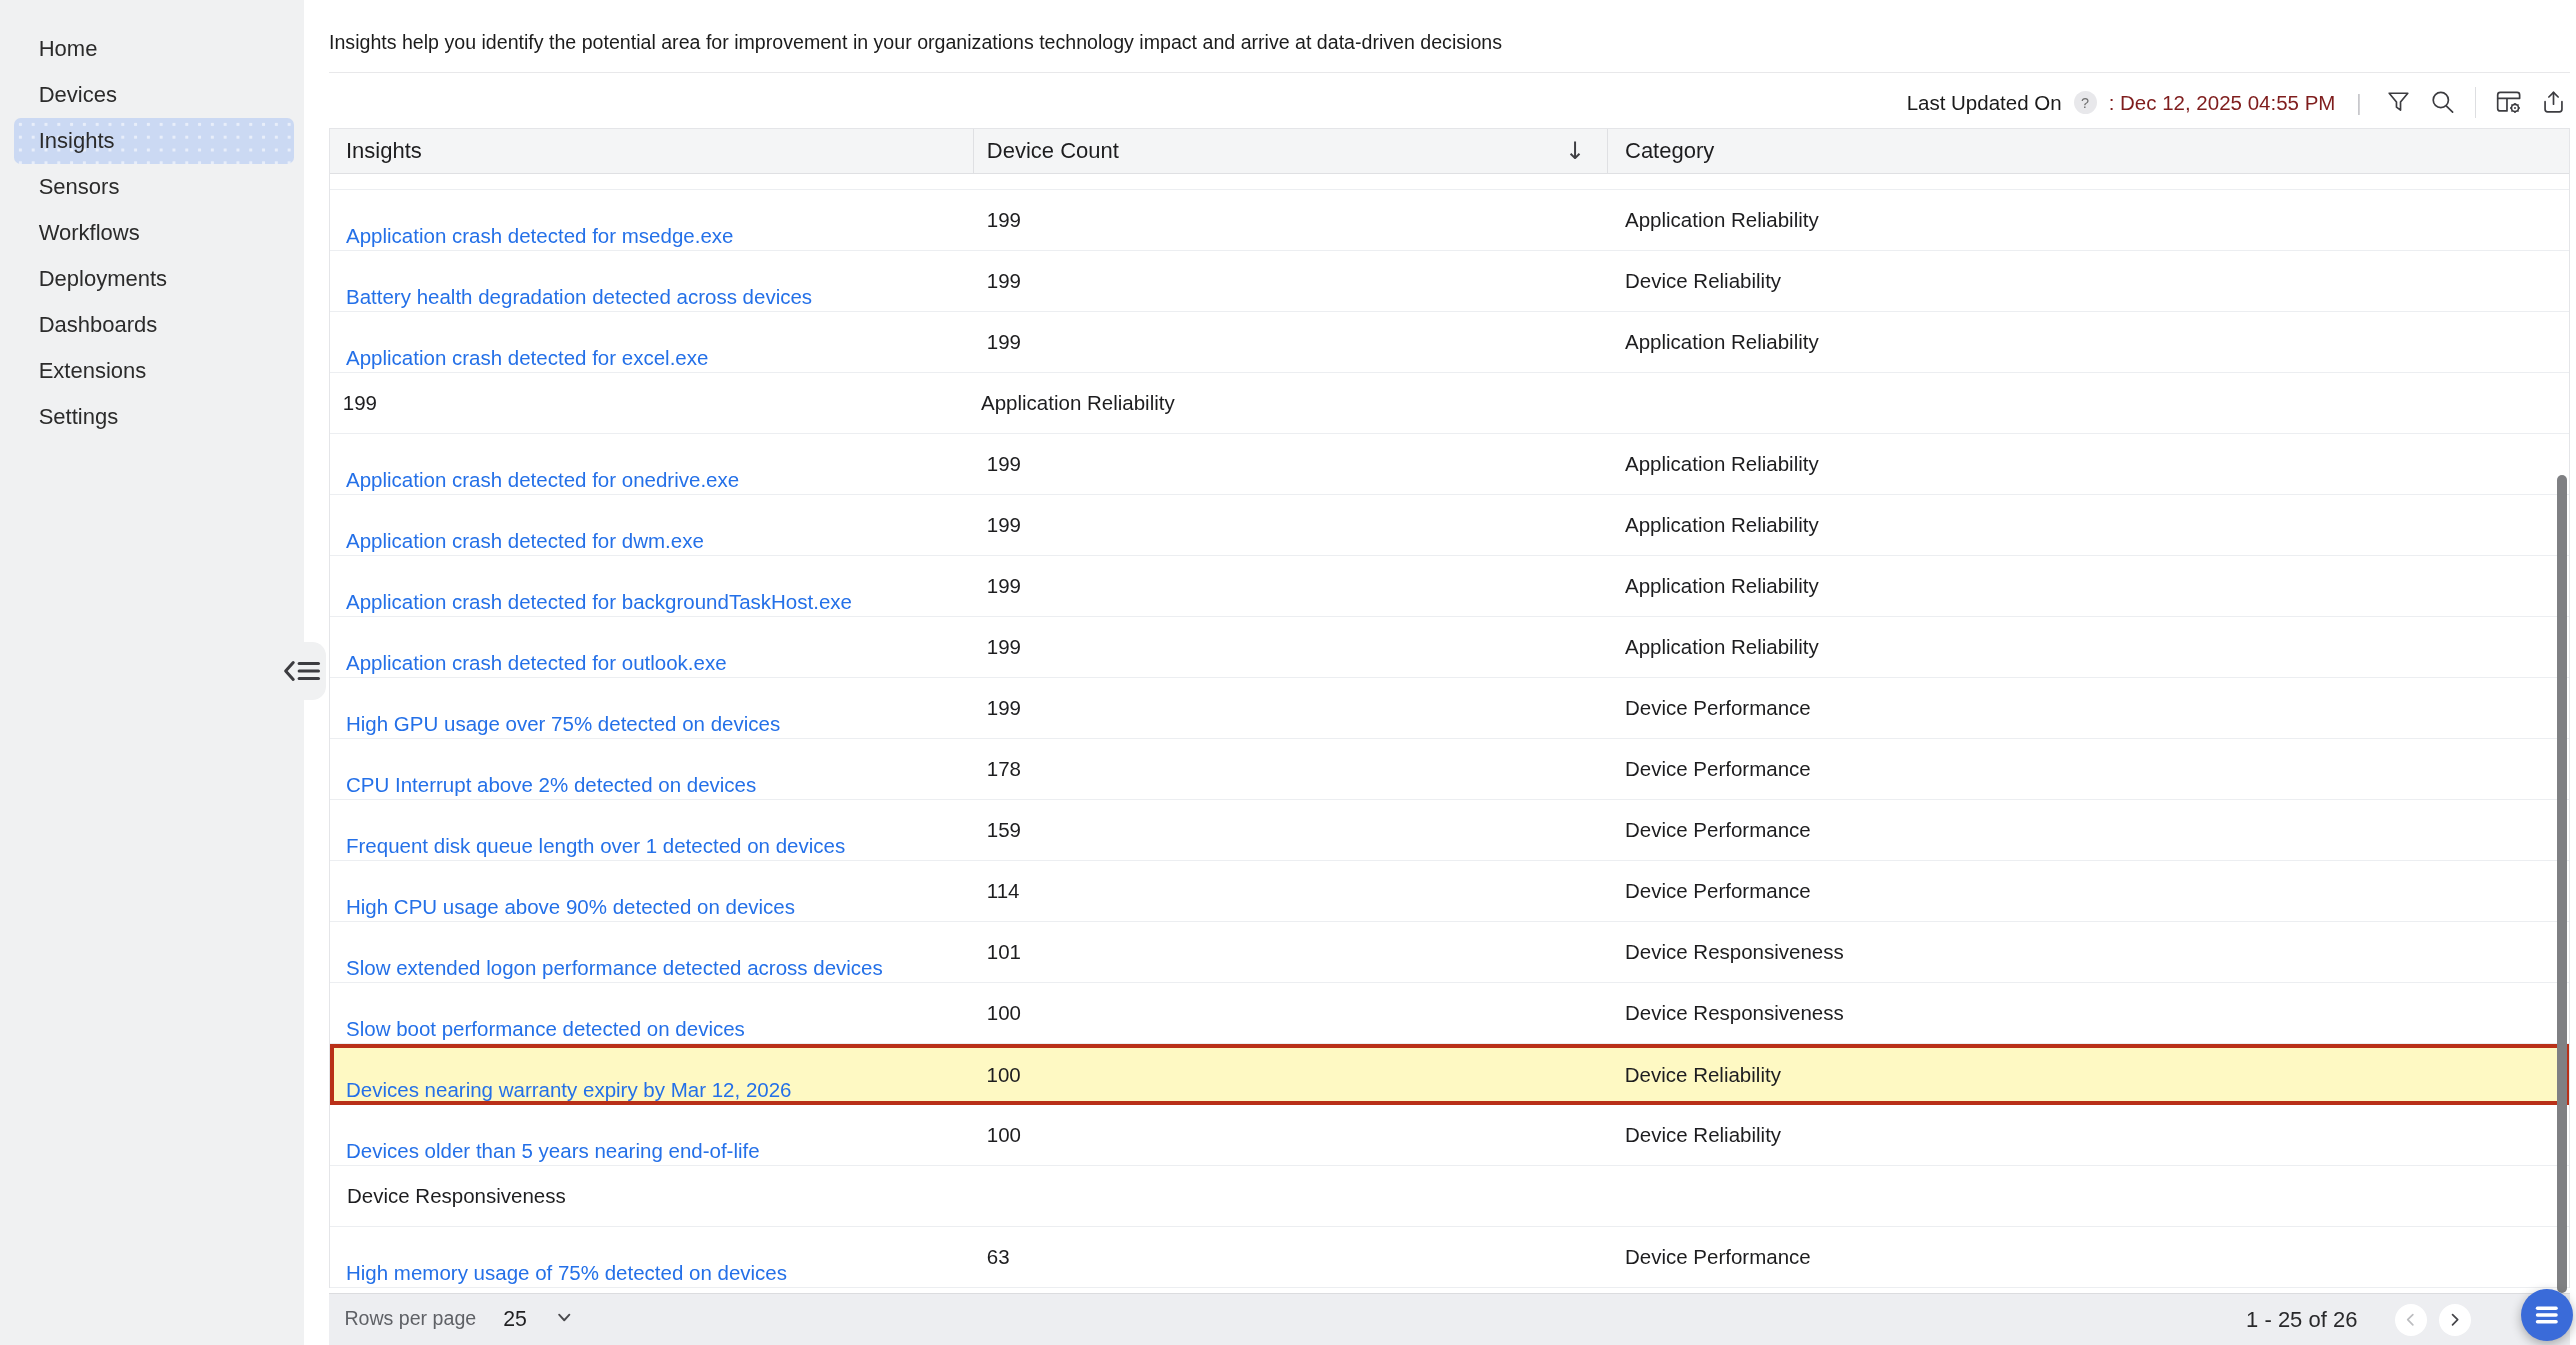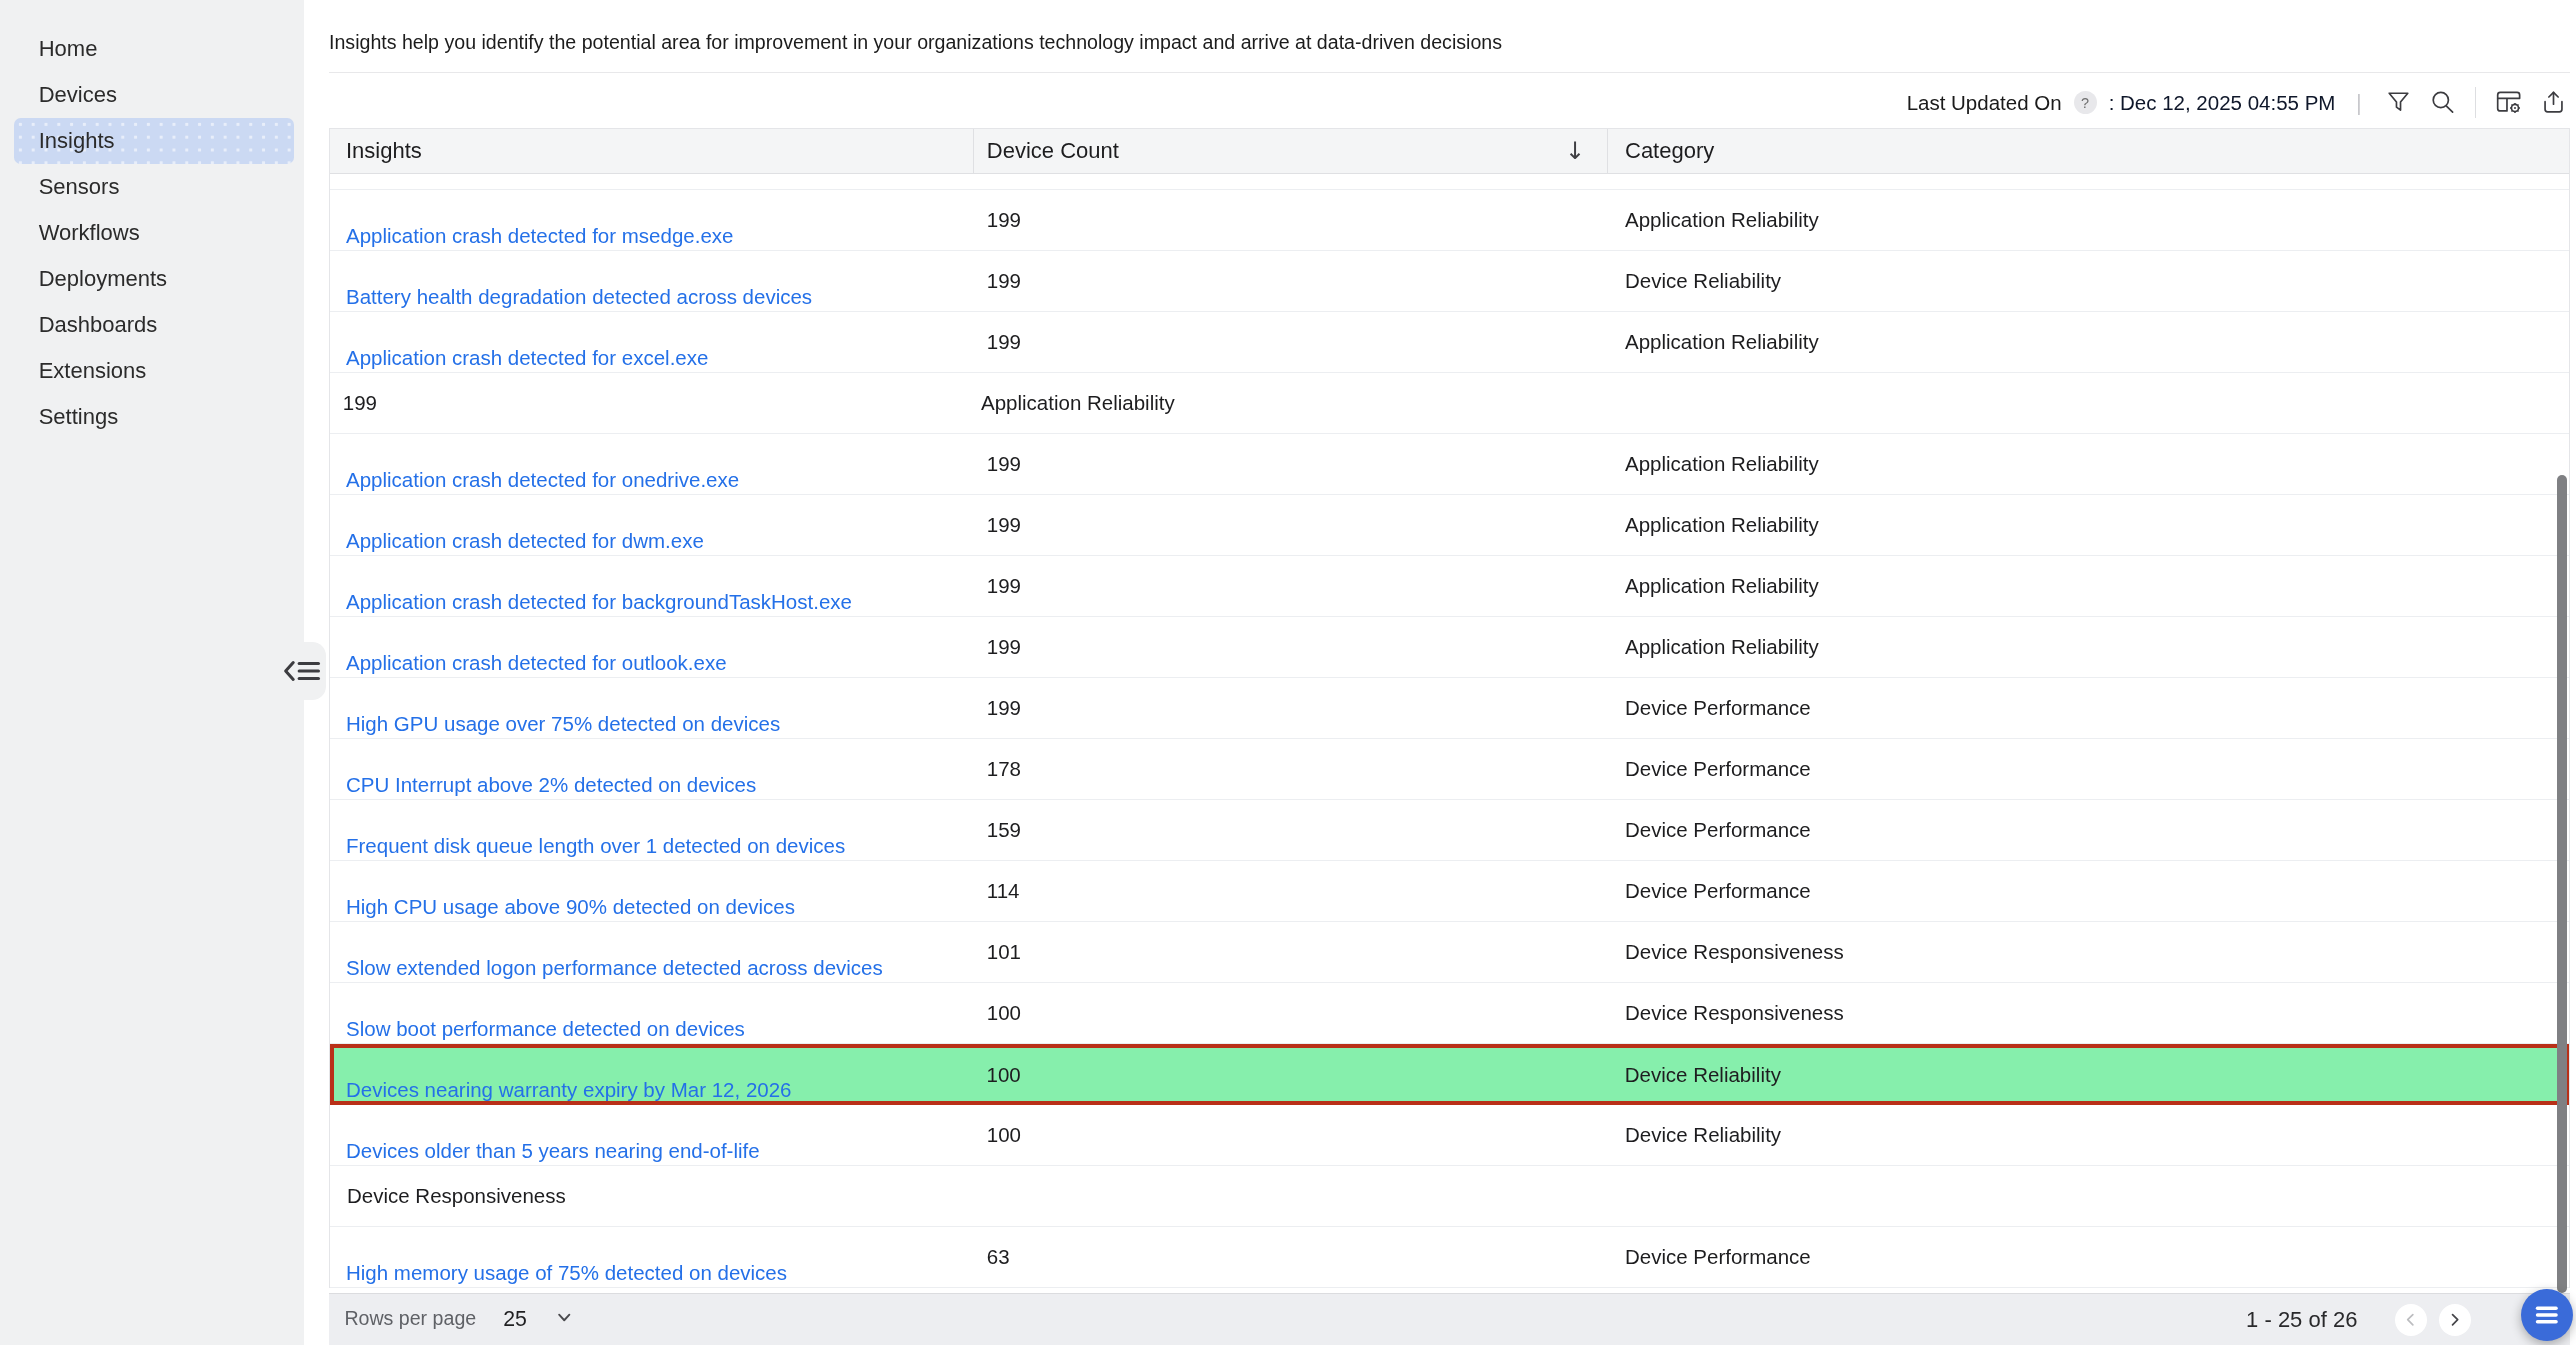--- a/index.html
+++ b/index.html
@@ -42,21 +42,21 @@
   }
   .controls {
     position:absolute; right:6.8px; top:82px; height:41px;
     display:flex; align-items:center; gap:12px;
   }
   .last-updated-label { font-size:20.5px; color:#1b1b1b; white-space:nowrap; }
   .help-badge {
     width:23px; height:23px; border-radius:50%; background:#e8e8eb; color:#707070;
     font-size:14.5px; display:flex; align-items:center; justify-content:center; cursor:pointer;
   }
-  .last-updated-value { font-size:20.5px; color:#0f172a; white-space:nowrap; }
+  .last-updated-value { font-size:20.5px; color:#7f1d1d; white-space:nowrap; }
   .pipe-divider { font-size:22px; color:#c8c8cc; margin:0 8.5px; }
   .icon-btn {
     width:32px; height:32px; display:flex; align-items:center; justify-content:center;
     cursor:pointer;
   }
   .vline { width:0.9px; height:31px; background:#dddee1; margin:0 5.1px; }
   
   .tablewrap {
     position:absolute; left:25px; top:128px; width:2241px;
     border:0.9px solid #e4e5e8; border-bottom:none; background:#fff;
@@ -72,21 +72,21 @@
   .sort-arrow { font-family:"DejaVu Sans",sans-serif; font-size:24px; color:#3f3f43; }
   .partial-row { height:16px; background:#fff; border-bottom:0.9px solid #eceef1; }
   .trow {
     height:61px; display:flex; align-items:center; background:#fff;
     border-bottom:0.9px solid #eceef1; font-size:20.5px;
   }
   .td-insight { width:644px; padding-left:16px;margin-top:31px; }
   .td-count   { width:634px; padding-left:12.8px; color:#1d1d1f; }
   .td-cat     { flex:1; padding-left:17px; color:#1d1d1f; }
   .insight-link { color:#2470e8; text-decoration:none; cursor:pointer; white-space:nowrap; }
-  .trow.highlighted { background:#86efac; border:4.3px solid #b93018; }
+  .trow.highlighted { background:#fef9c3; border:4.3px solid #b93018; }
   .trow.highlighted .td-insight { padding-left:12px; }
   .trow.highlighted .td-count   { padding-left:8.5px; }
   .trow.highlighted .td-cat     { padding-left:12.8px; }
   
   .tfoot {
     position:absolute; left:25px; top:1293px; width:2241px; height:52px;
     background:#edeef1; border-top:0.9px solid #dbdcdf;
     display:flex; align-items:center; z-index:4;
   }
   .rpp { display:flex; align-items:flex-start; padding-left:15.4px; gap:27px; }

